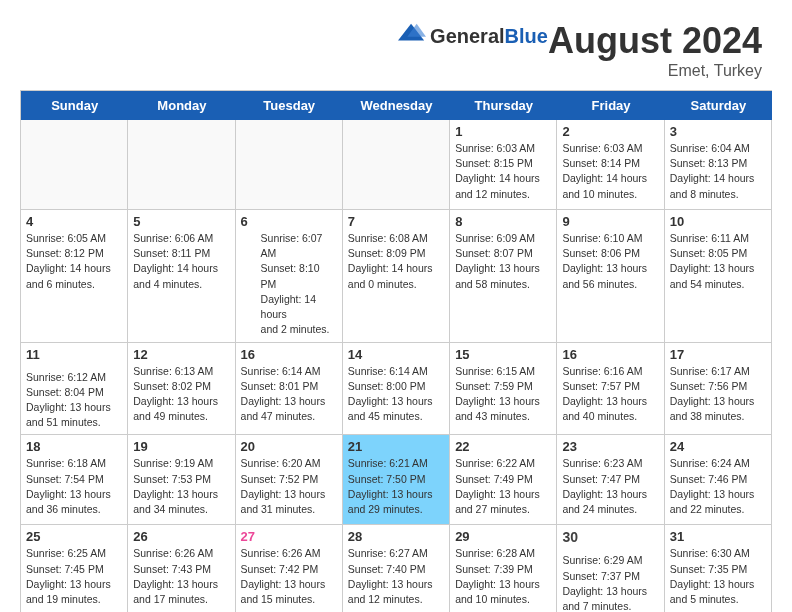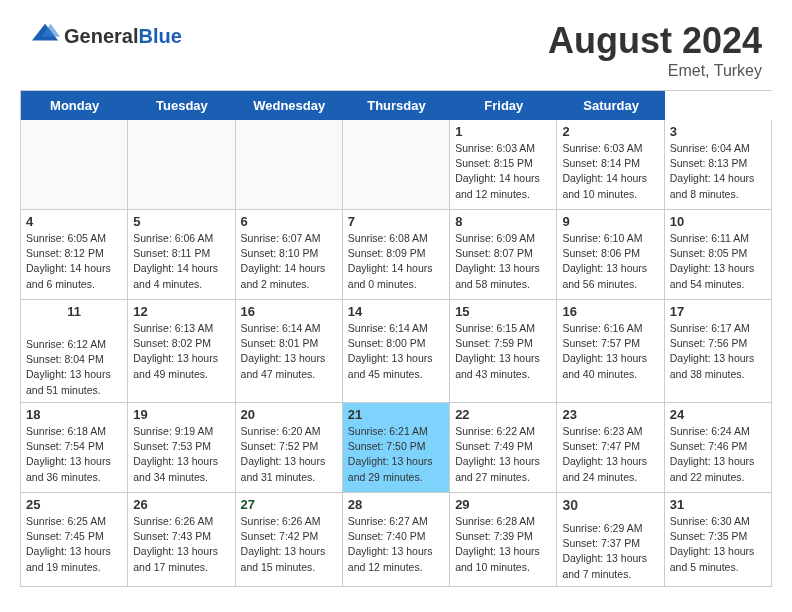--- a/index.html
+++ b/index.html
@@ -1,18 +1,18 @@
 <!DOCTYPE html>
 <html><head>
   <meta charset="utf-8">
   <style>
     * { box-sizing: border-box; margin: 0; padding: 0; }
     body { font-family: Arial, sans-serif; background: #fff; width: 792px; min-height: 612px; }
     
-    .header { display: flex; justify-content: space-between; align-items: flex-start; padding: 20px 30px 10px 30px; }
+    .header { display: flex; justify-content: flex-end; align-items: flex-start; padding: 20px 30px 10px 30px; }
     
     .logo { display: flex; align-items: center; }
     .logo-icon { width: 28px; height: 28px; margin-left: 2px; }
     
     .title-area { text-align: right; }
     .month-year { font-size: 36px; font-weight: bold; color: #333; }
     .location { font-size: 16px; color: #555; }
     
     .day-header { background: #1a5fb4; color: white; text-align: center; font-weight: bold; font-size: 13px; padding: 6px 4px; border: 1px solid #1a5fb4; }
     
@@ -38,20 +38,21 @@
     </div>
     <div class="title-area">
       <div class="month-year">August 2024</div>
       <div class="location">Emet, Turkey</div>
     </div>
   </div>
 
   <div style="margin: 0 20px 20px 20px;">
     <div class="calendar-grid">
 
+      <div class="day-header">Sunday</div>
       <div class="day-header">Monday</div>
       <div class="day-header">Tuesday</div>
       <div class="day-header">Wednesday</div>
       <div class="day-header">Thursday</div>
       <div class="day-header">Friday</div>
       <div class="day-header">Saturday</div>
     </div>
     <div id="calendar-body">
         <div style="display: grid; grid-template-columns: repeat(7, 1fr); border-left: 1px solid rgb(204, 204, 204);">
           <div style="border-right: 1px solid rgb(204, 204, 204); border-bottom: 1px solid rgb(204, 204, 204); padding: 4px 5px; min-height: 90px; vertical-align: top; font-size: 11px; background: rgb(249, 249, 249);"></div>
@@ -90,21 +91,21 @@
           </div>
           <div style="border-right: 1px solid rgb(204, 204, 204); border-bottom: 1px solid rgb(204, 204, 204); padding: 4px 5px; min-height: 90px; vertical-align: top; font-size: 11px; background: rgb(255, 255, 255);">
             <div style="font-size: 13px; font-weight: bold; color: rgb(51, 51, 51); margin-bottom: 2px;">5</div>
             <div style="font-size: 10.5px; color: rgb(51, 51, 51); line-height: 1.45; white-space: pre-line;">Sunrise: 6:06 AM
 Sunset: 8:11 PM
 Daylight: 14 hours
 and 4 minutes.</div>
           </div>
           <div style="border-right: 1px solid rgb(204, 204, 204); border-bottom: 1px solid rgb(204, 204, 204); padding: 4px 5px; min-height: 90px; vertical-align: top; font-size: 11px; background: rgb(255, 255, 255);">
             <div style="font-size: 13px; font-weight: bold; color: rgb(51, 51, 51); margin-bottom: 2px;">6</div>
-            <div style="font-size: 10.5px; color: rgb(51, 51, 51); line-height: 1.45; white-space: pre-line;">Sunrise: 6:07 AM
+            <div style="font-size: 10.5px; color: rgb(51, 51, 51); line-height: 1.45; white-space: pre-line; margin-left: 20px;">Sunrise: 6:07 AM
 Sunset: 8:10 PM
 Daylight: 14 hours
 and 2 minutes.</div>
           </div>
           <div style="border-right: 1px solid rgb(204, 204, 204); border-bottom: 1px solid rgb(204, 204, 204); padding: 4px 5px; min-height: 90px; vertical-align: top; font-size: 11px; background: rgb(255, 255, 255);">
             <div style="font-size: 13px; font-weight: bold; color: rgb(51, 51, 51); margin-bottom: 2px;">7</div>
             <div style="font-size: 10.5px; color: rgb(51, 51, 51); line-height: 1.45; white-space: pre-line;">Sunrise: 6:08 AM
 Sunset: 8:09 PM
 Daylight: 14 hours
 and 0 minutes.</div>
@@ -126,21 +127,21 @@
           <div style="border-right: 1px solid rgb(204, 204, 204); border-bottom: 1px solid rgb(204, 204, 204); padding: 4px 5px; min-height: 90px; vertical-align: top; font-size: 11px; background: rgb(255, 255, 255);">
             <div style="font-size: 13px; font-weight: bold; color: rgb(51, 51, 51); margin-bottom: 2px;">10</div>
             <div style="font-size: 10.5px; color: rgb(51, 51, 51); line-height: 1.45; white-space: pre-line;">Sunrise: 6:11 AM
 Sunset: 8:05 PM
 Daylight: 13 hours
 and 54 minutes.</div>
           </div>
         </div>
         <div style="display: grid; grid-template-columns: repeat(7, 1fr); border-left: 1px solid rgb(204, 204, 204);">
           <div style="border-right: 1px solid rgb(204, 204, 204); border-bottom: 1px solid rgb(204, 204, 204); padding: 4px 5px; min-height: 90px; vertical-align: top; font-size: 11px; background: rgb(255, 255, 255);">
-            <div style="font-size: 13px; font-weight: bold; color: rgb(51, 51, 51); margin-bottom: 18px; text-align: center;">11</div>
+            <div style="font-size: 13px; font-weight: bold; color: rgb(51, 51, 51); margin-bottom: 8px;">11</div>
             <div style="font-size: 10.5px; color: rgb(51, 51, 51); line-height: 1.45; white-space: pre-line;">Sunrise: 6:12 AM
 Sunset: 8:04 PM
 Daylight: 13 hours
 and 51 minutes.</div>
           </div>
           <div style="border-right: 1px solid rgb(204, 204, 204); border-bottom: 1px solid rgb(204, 204, 204); padding: 4px 5px; min-height: 90px; vertical-align: top; font-size: 11px; background: rgb(255, 255, 255);">
             <div style="font-size: 13px; font-weight: bold; color: rgb(51, 51, 51); margin-bottom: 2px;">12</div>
             <div style="font-size: 10.5px; color: rgb(51, 51, 51); line-height: 1.45; white-space: pre-line;">Sunrise: 6:13 AM
 Sunset: 8:02 PM
 Daylight: 13 hours
@@ -242,21 +243,21 @@
 and 19 minutes.</div>
           </div>
           <div style="border-right: 1px solid rgb(204, 204, 204); border-bottom: 1px solid rgb(204, 204, 204); padding: 4px 5px; min-height: 90px; vertical-align: top; font-size: 11px; background: rgb(255, 255, 255);">
             <div style="font-size: 13px; font-weight: bold; color: rgb(51, 51, 51); margin-bottom: 2px;">26</div>
             <div style="font-size: 10.5px; color: rgb(51, 51, 51); line-height: 1.45; white-space: pre-line;">Sunrise: 6:26 AM
 Sunset: 7:43 PM
 Daylight: 13 hours
 and 17 minutes.</div>
           </div>
           <div style="border-right: 1px solid rgb(204, 204, 204); border-bottom: 1px solid rgb(204, 204, 204); padding: 4px 5px; min-height: 90px; vertical-align: top; font-size: 11px; background: rgb(255, 255, 255);">
-            <div style="font-size: 13px; font-weight: bold; color: #14532d; margin-bottom: 2px;">27</div>
+            <div style="font-size: 13px; font-weight: bold; color: #ec4899; margin-bottom: 2px;">27</div>
             <div style="font-size: 10.5px; color: rgb(51, 51, 51); line-height: 1.45; white-space: pre-line;">Sunrise: 6:26 AM
 Sunset: 7:42 PM
 Daylight: 13 hours
 and 15 minutes.</div>
           </div>
           <div style="border-right: 1px solid rgb(204, 204, 204); border-bottom: 1px solid rgb(204, 204, 204); padding: 4px 5px; min-height: 90px; vertical-align: top; font-size: 11px; background: rgb(255, 255, 255);">
             <div style="font-size: 13px; font-weight: bold; color: rgb(51, 51, 51); margin-bottom: 2px;">28</div>
             <div style="font-size: 10.5px; color: rgb(51, 51, 51); line-height: 1.45; white-space: pre-line;">Sunrise: 6:27 AM
 Sunset: 7:40 PM
 Daylight: 13 hours

